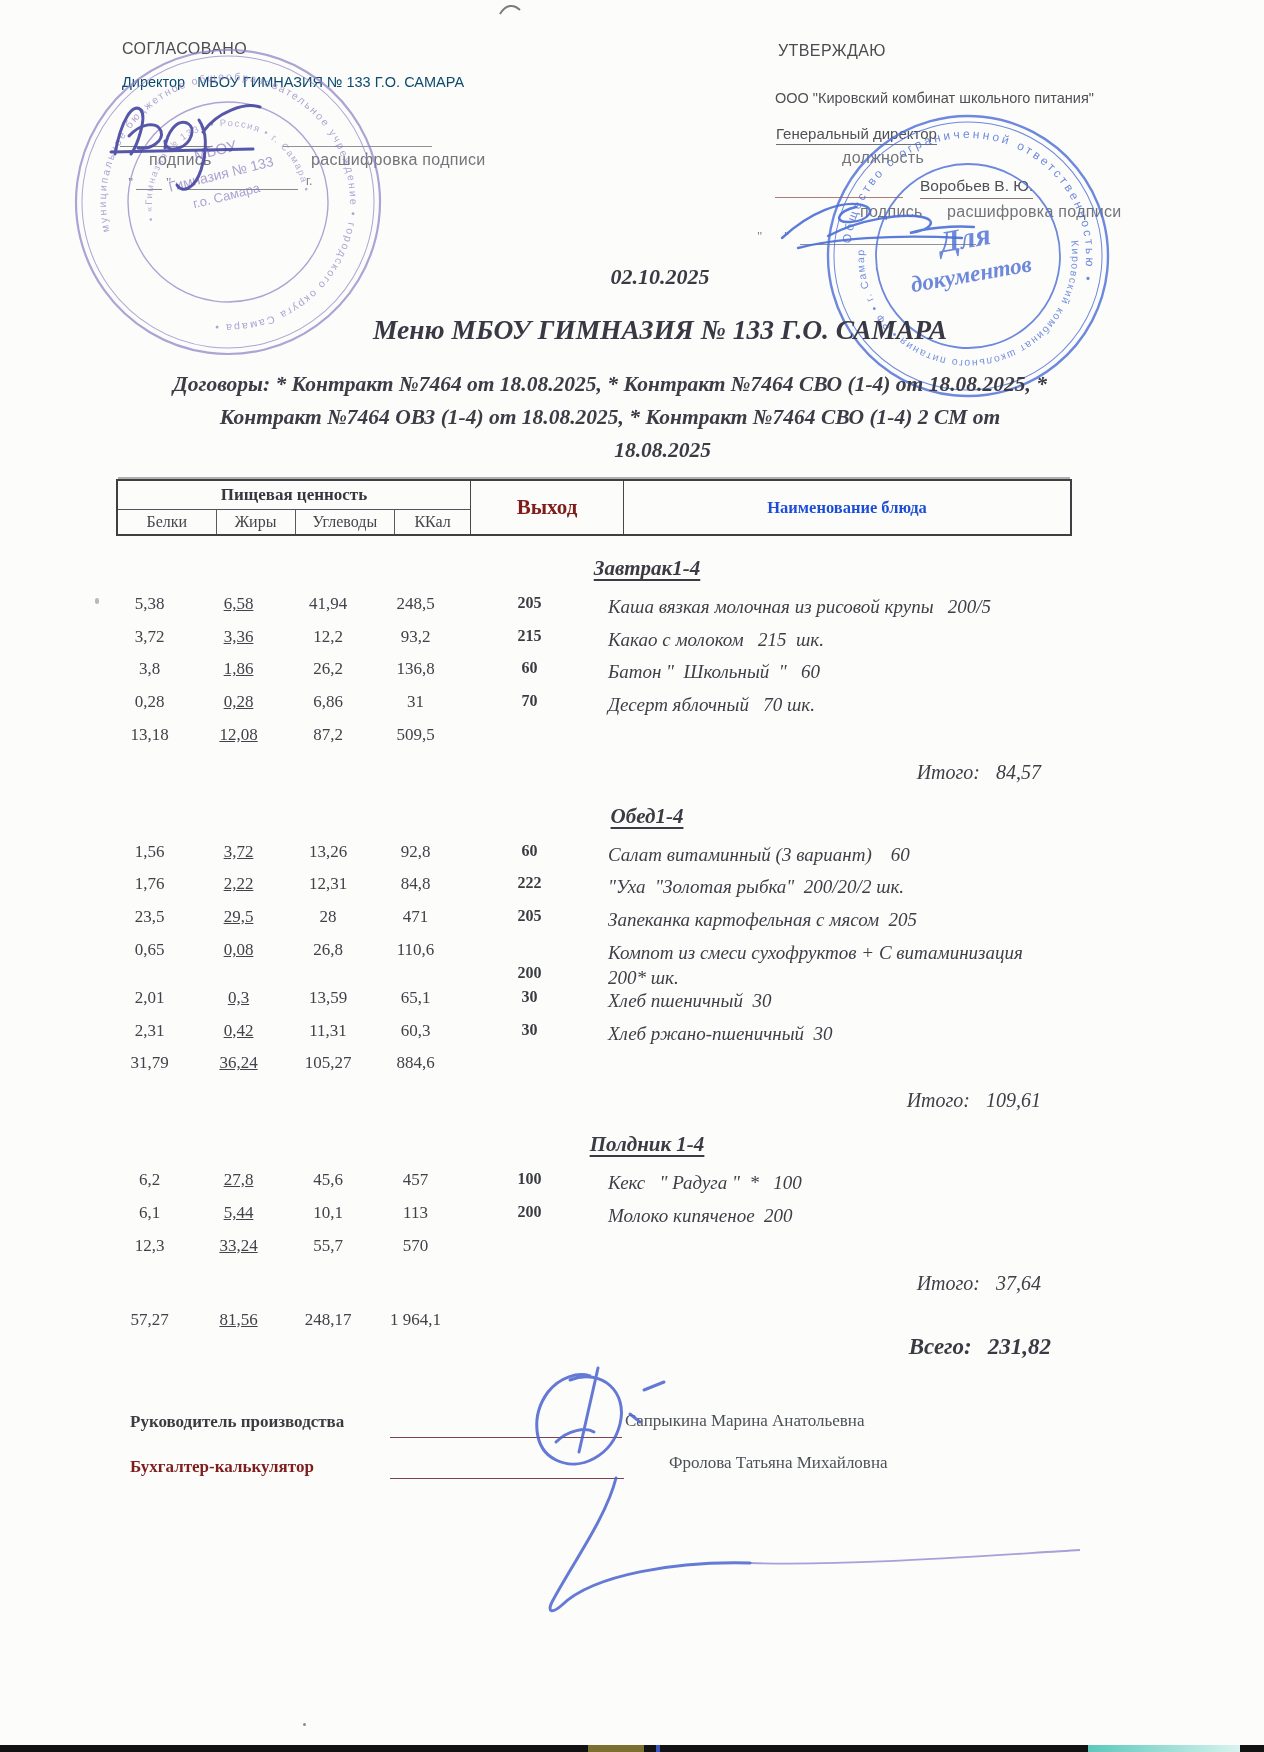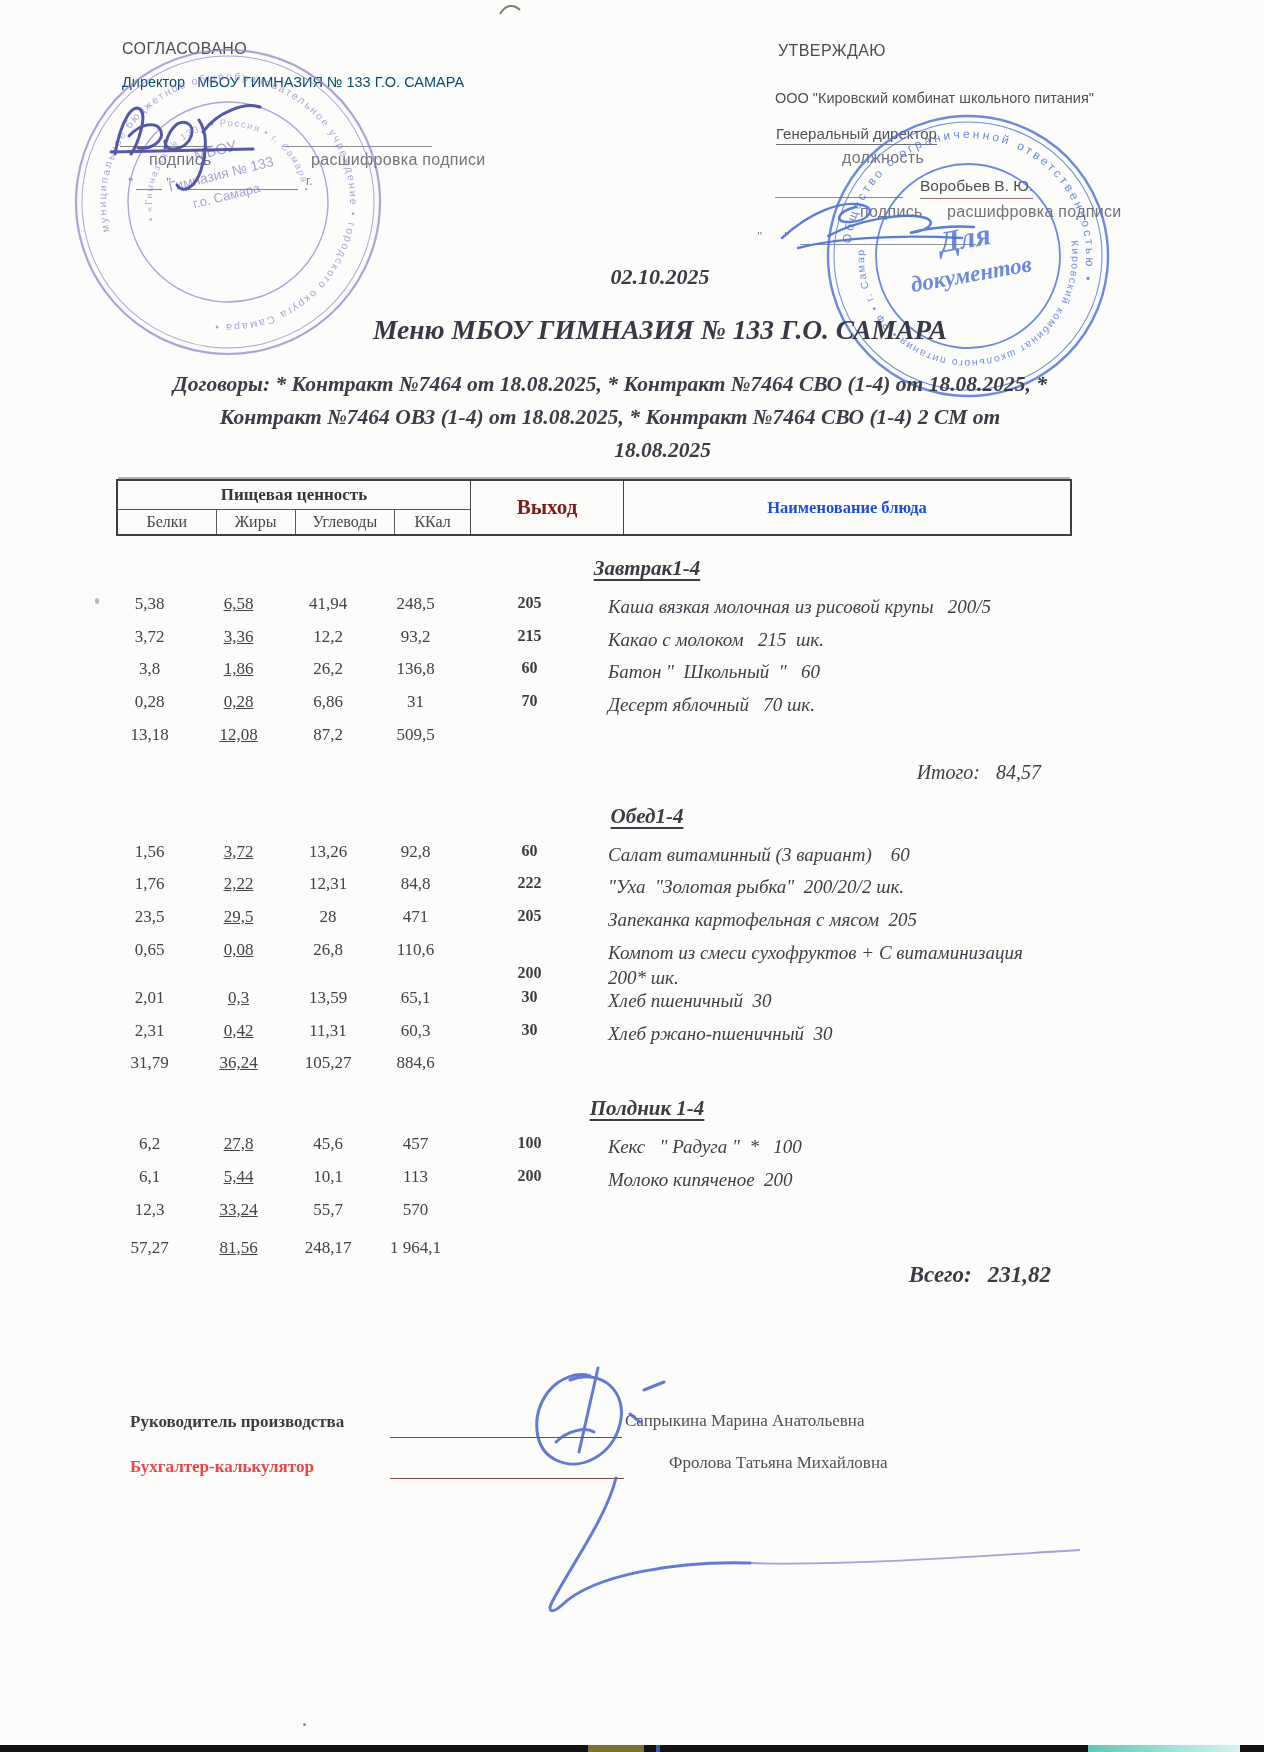--- a/index.html
+++ b/index.html
@@ -84,21 +84,21 @@
   .trow.totals{height:30px;}
   .trow.grand{margin-top:8px;}
   .itogo{margin-top:6px;height:30px;text-align:right;padding-right:15px;
          font-style:italic;font-size:20px;color:#3d3e47;}
   .itogo .cl{display:inline;}
   .itogo .itogo-value{margin-left:16px;}
   .itogo.vsego{margin-top:-6px;font-size:23px;font-weight:bold;padding-right:5px;color:#393a43;}
 
   
   .f-label1{left:130px;top:1412px;font-weight:bold;font-size:17px;color:#3b3c42;}
-  .f-label2{left:130px;top:1457px;font-weight:bold;font-size:17px;color:#ef4444;}
+  .f-label2{left:130px;top:1457px;font-weight:bold;font-size:17px;color:#7f1d1d;}
   .f-name1{left:625px;top:1411px;font-size:17px;color:#4c5058;}
   .f-name2{left:625px;top:1453px;font-size:17px;color:#4c5058;margin-left:44px;}
   .f-line1{left:390px;top:1437px;width:232px;border-top:1.6px solid #7d4350;}
   .f-line2{left:390px;top:1478px;width:234px;border-top:1.6px solid #7d4350;}
 
   
   .topmark{left:497px;top:2px;}
   .speck1{left:303px;top:1723px;width:3px;height:3px;background:#8d8d88;border-radius:50%;}
   .speck2{left:95px;top:598px;width:4px;height:6px;background:#b9bab6;border-radius:2px;}
   .bottom-strip{left:0;right:0;bottom:0;height:7px;background:#131313;}
@@ -312,20 +312,21 @@
           <span class="cl col-out">30</span>
           <span class="cl col-dish"><div>Хлеб ржано-пшеничный  30</div></span>
         </div>
         <div class="trow totals">
           <span class="cl col-b">31,79</span>
           <span class="cl col-f">36,24</span>
           <span class="cl col-c">105,27</span>
           <span class="cl col-k">884,6</span>
         </div>
       </div>
+      <div class="itogo"><span class="cl itogo-label">Итого:</span><span class="cl itogo-value">109,61</span></div>
       <div class="sec-title">Полдник 1-4</div>
       <div class="rows">
         <div class="trow">
           <span class="cl col-b">6,2</span>
           <span class="cl col-f">27,8</span>
           <span class="cl col-c">45,6</span>
           <span class="cl col-k">457</span>
           <span class="cl col-out">100</span>
           <span class="cl col-dish"><div>Кекс   " Радуга "  *   100</div></span>
         </div>
@@ -337,20 +338,21 @@
           <span class="cl col-out">200</span>
           <span class="cl col-dish"><div>Молоко кипяченое  200</div></span>
         </div>
         <div class="trow totals">
           <span class="cl col-b">12,3</span>
           <span class="cl col-f">33,24</span>
           <span class="cl col-c">55,7</span>
           <span class="cl col-k">570</span>
         </div>
       </div>
+      <div class="itogo"><span class="cl itogo-label">Итого:</span><span class="cl itogo-value">37,64</span></div>
       <div class="trow totals grand">
         <span class="cl col-b">57,27</span>
         <span class="cl col-f">81,56</span>
         <span class="cl col-c">248,17</span>
         <span class="cl col-k">1 964,1</span>
       </div>
       <div class="itogo vsego"><span class="cl itogo-label">Всего:</span><span class="cl itogo-value">231,82</span></div>
     </div>
 
   <div class="abs f-label1">Руководитель производства</div>

